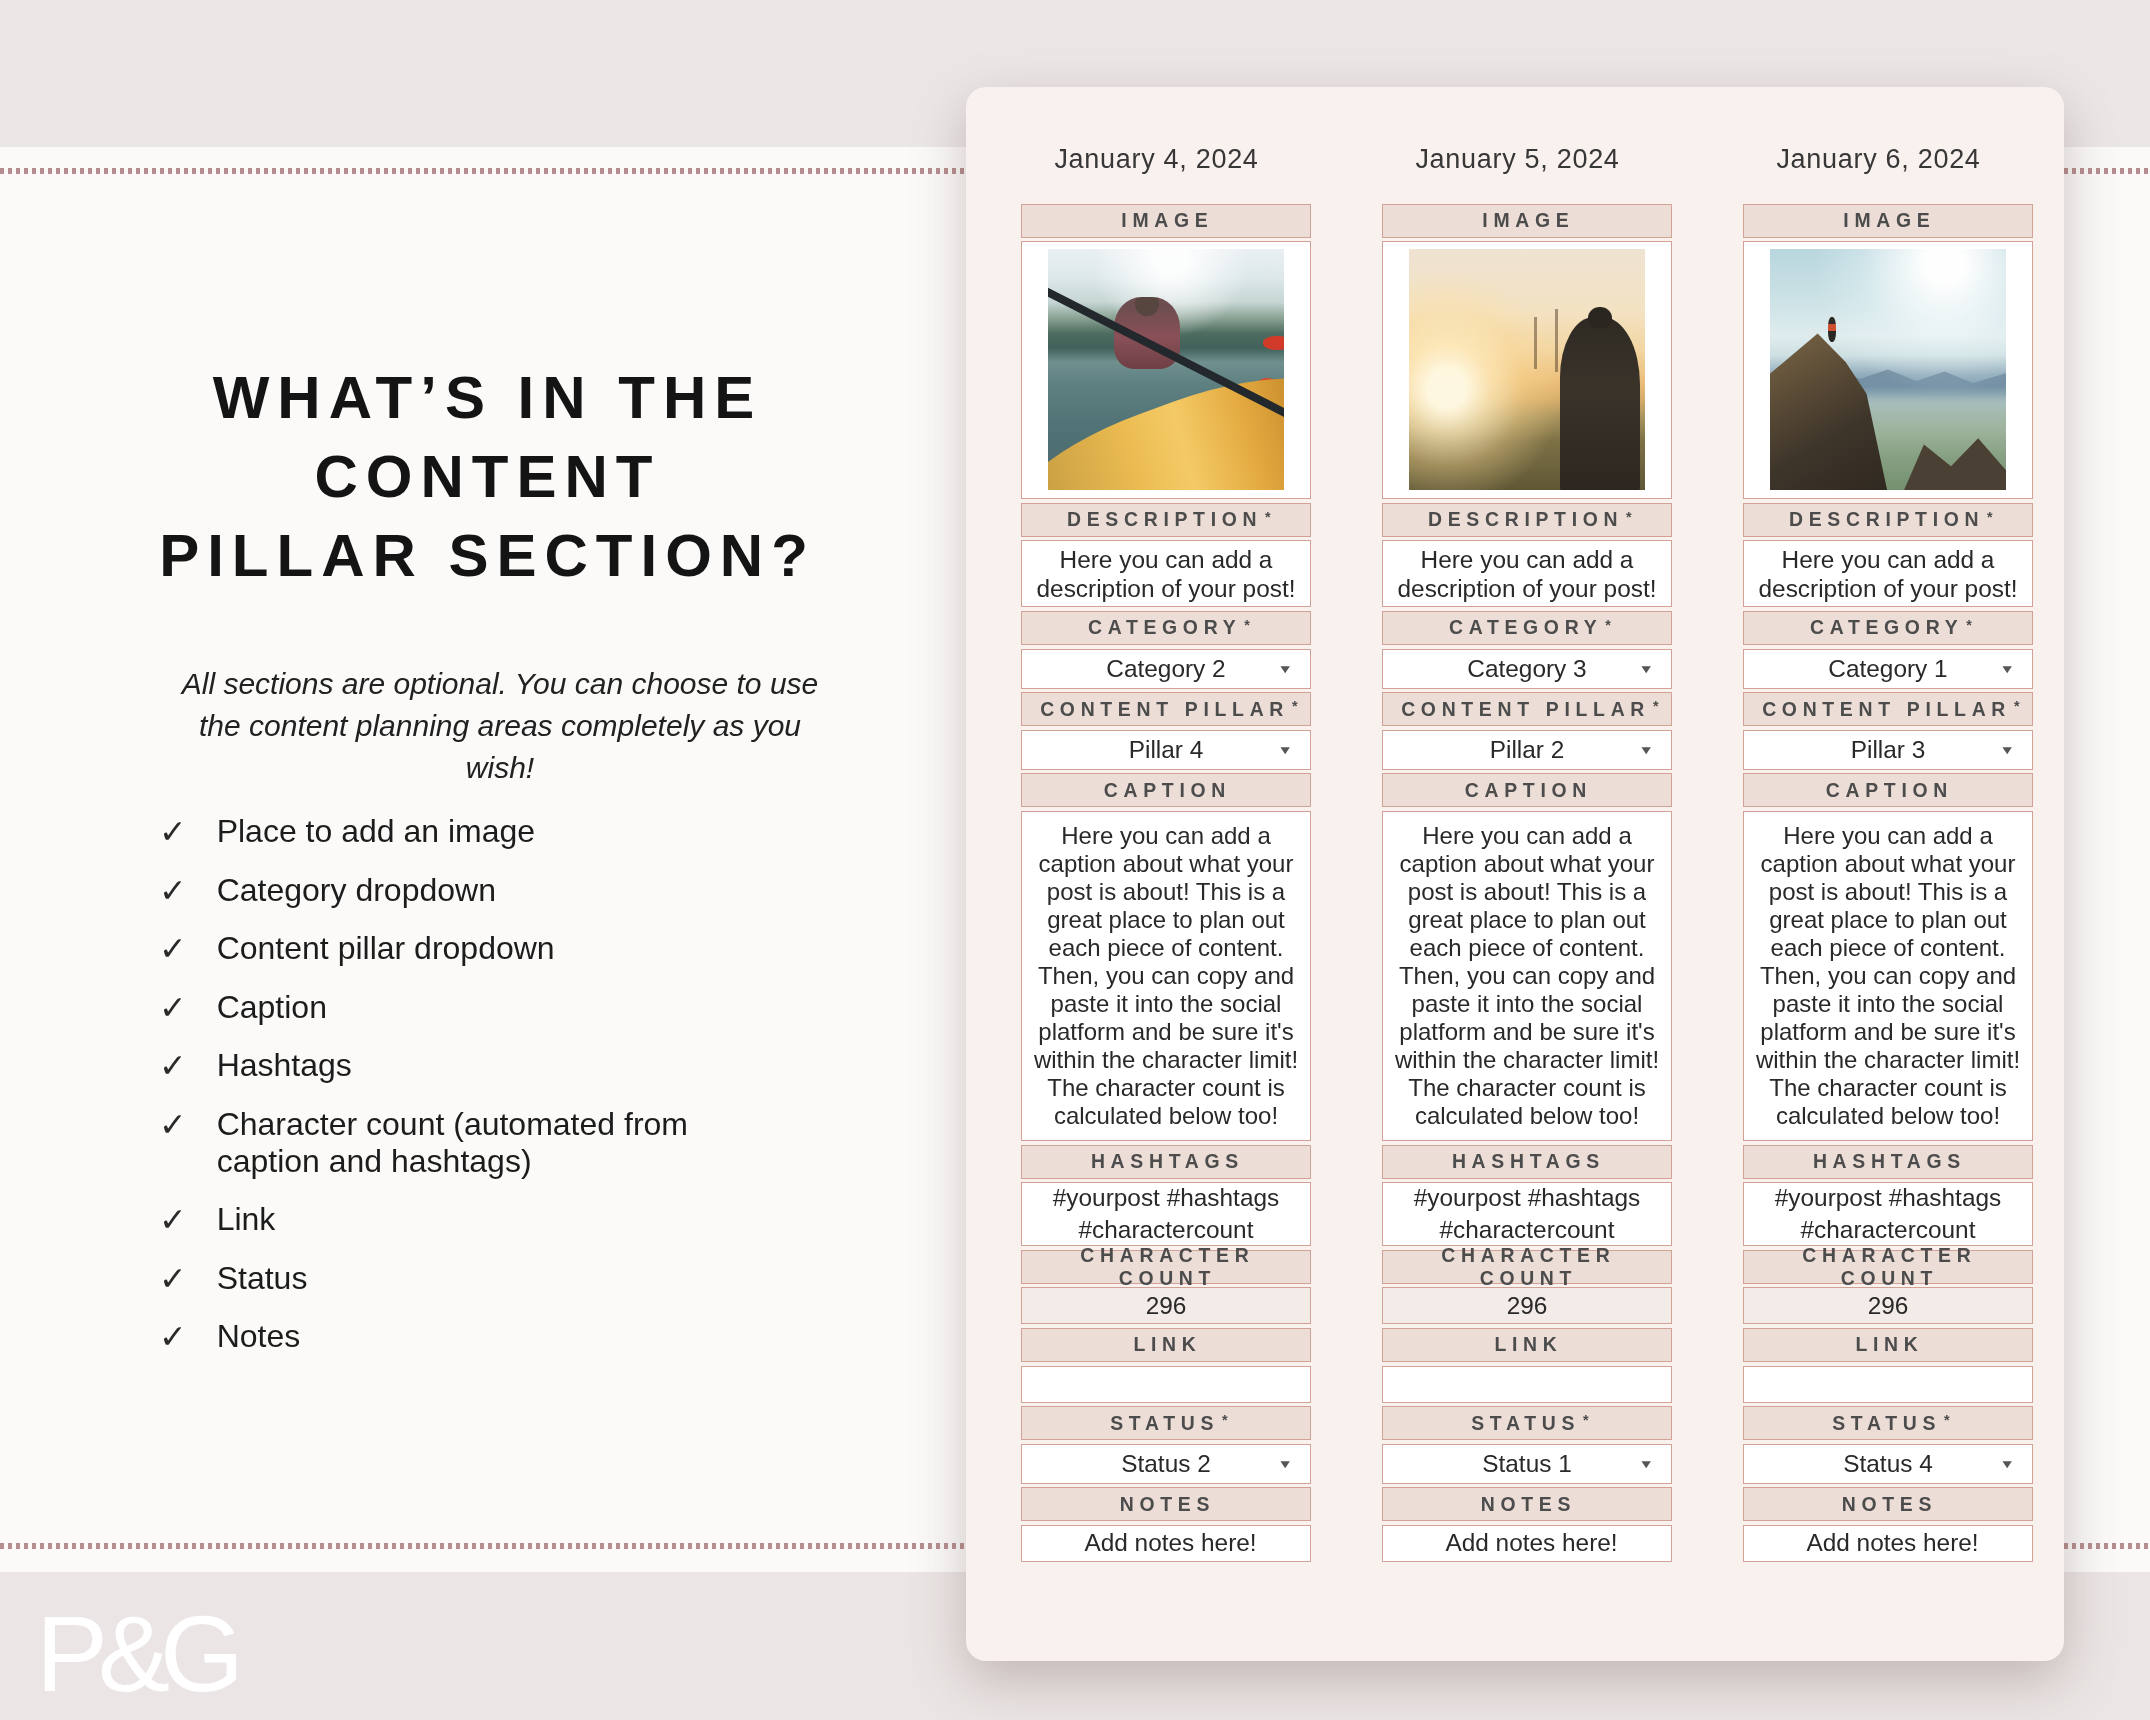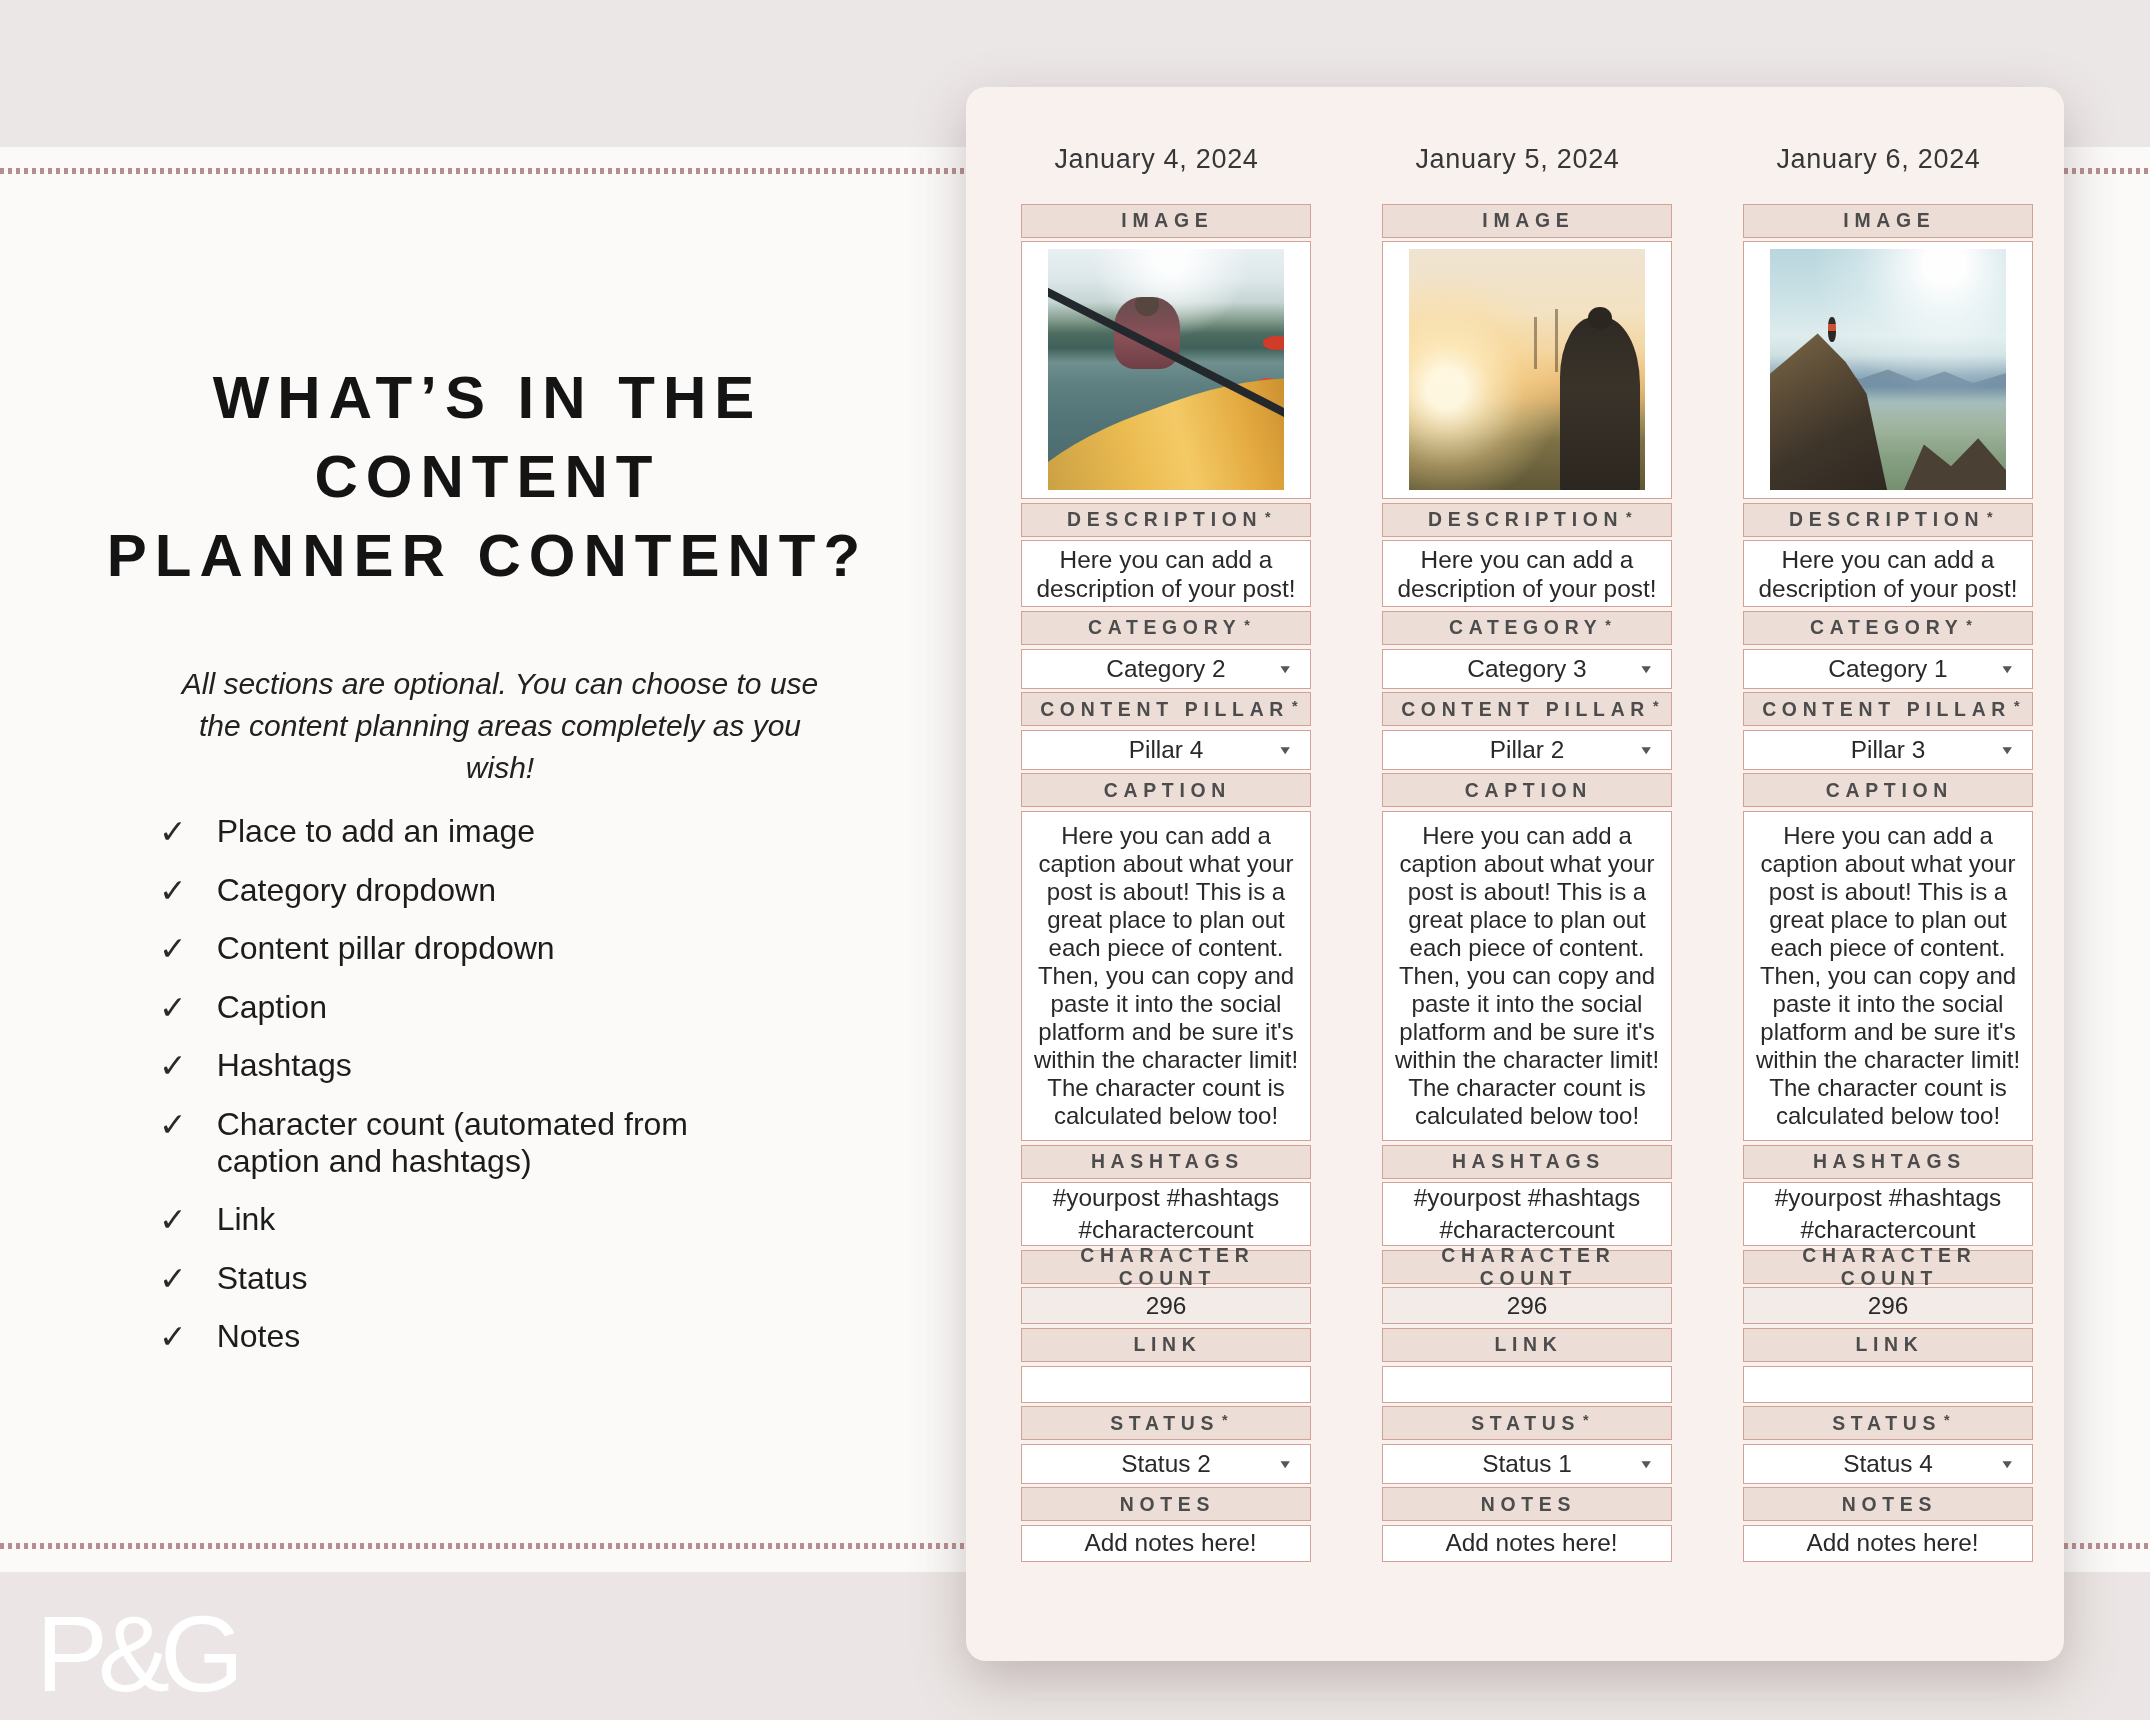--- a/index.html
+++ b/index.html
@@ -103,21 +103,21 @@
 <div class="band band-top"></div>
 <div class="band band-bottom"></div>
 <div class="dotted dotted-top"></div>
 <div class="dotted dotted-bottom"></div>
 <div class="logo">P&amp;G</div>
 
 <section class="left">
   <h1 class="title">
     <div>WHAT’S IN THE</div>
     <div>CONTENT</div>
-    <div>PLANNER CONTENT?</div>
+    <div>PILLAR SECTION?</div>
   </h1>
   <p class="subtitle">All sections are optional. You can choose to use
 the content planning areas completely as you
 wish!</p>
   <ul class="checklist">
     <li>
         <span class="check">✓</span>
         <span class="cl-label">Place to add an image</span>
       </li>
     <li>

